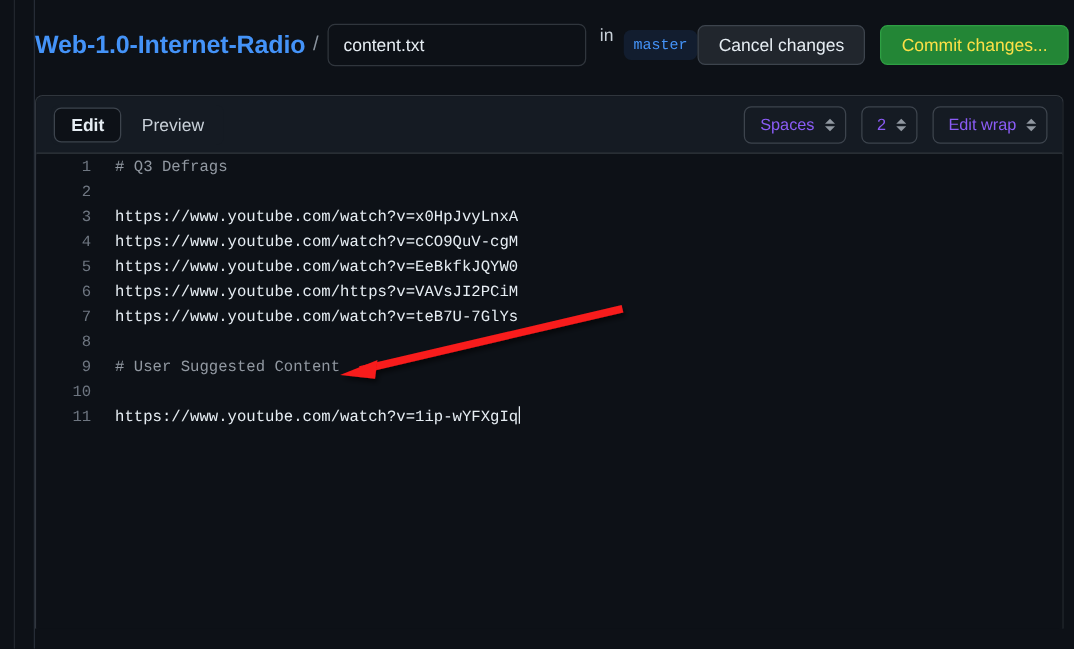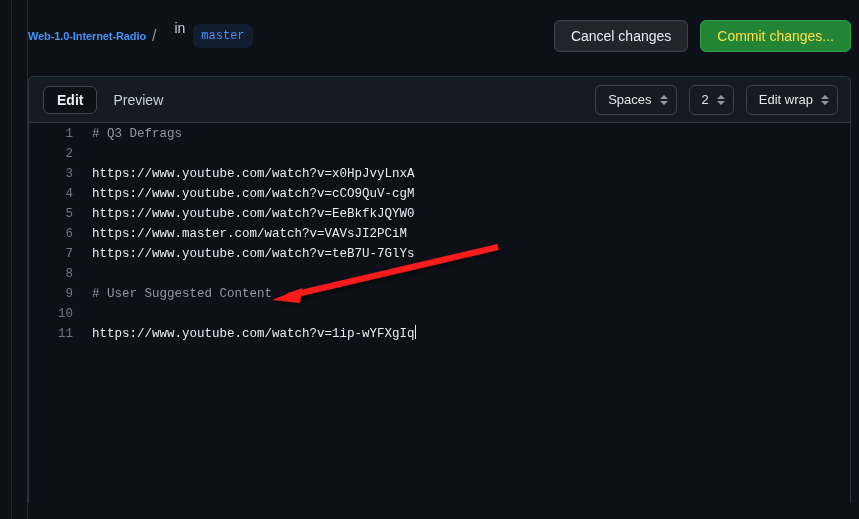--- a/index.html
+++ b/index.html
@@ -38,21 +38,21 @@
     top: 14px;
     width: 823px;
     height: 44px;
     display: flex;
     align-items: center;
     gap: 0;
   }
 
   .repo-link {
     color: #4493f8;
-    font-size: 11px;
+    font-size: 20px;
     font-weight: bold;
     text-decoration: none;
     letter-spacing: -0.1px;
     white-space: nowrap;
   }
 
   .slash {
     color: #8b949e;
     font-size: 16px;
     margin: 0 7px 0 6px;
@@ -177,21 +177,21 @@
     display: inline-flex;
     align-items: center;
     height: 30px;
     border: 1px solid #3d444d;
     border-radius: 6px;
     background: #151b23;
     padding: 0 24px 0 12px;
     margin-left: 12px;
     cursor: pointer;
     font-size: 13px;
-    color: #e5e5e5;
+    color: #8b5cf6;
   }
   .select-wrap .caret {
     position: absolute;
     right: 8px;
     top: 50%;
     transform: translateY(-50%);
     display: flex;
     flex-direction: column;
     gap: 2px;
     line-height: 0;
@@ -269,20 +269,21 @@
 <body>
 
 <div class="rail-outer"></div>
 <div class="rail-inner"></div>
 
 <div class="header">
   <a class="repo-link" href="#">Web-1.0-Internet-Radio</a>
 
   <span class="slash">/</span>
 
+  <input class="filename-input" type="text" value="content.txt" style="">
 
   <span class="in-label">in</span>
 
   <span class="branch-badge">master</span>
 
   <span class="header-spacer"></span>
 
   <button class="btn btn-cancel">Cancel changes</button>
 
   <button class="btn btn-commit">Commit changes...</button>
@@ -323,21 +324,21 @@
         </span>
     </div>
   </div>
 
   <div class="code-area" id="code-area">
       <div class="code-line"><span class="ln">1</span><span class="code-txt"><span class="comment"># Q3 Defrags</span></span></div>
       <div class="code-line"><span class="ln">2</span><span class="code-txt"></span></div>
       <div class="code-line"><span class="ln">3</span><span class="code-txt"><span class="url">https://www.youtube.com/watch?v=x0HpJvyLnxA</span></span></div>
       <div class="code-line"><span class="ln">4</span><span class="code-txt"><span class="url">https://www.youtube.com/watch?v=cCO9QuV-cgM</span></span></div>
       <div class="code-line"><span class="ln">5</span><span class="code-txt"><span class="url">https://www.youtube.com/watch?v=EeBkfkJQYW0</span></span></div>
-      <div class="code-line"><span class="ln">6</span><span class="code-txt"><span class="url">https://www.master.com/watch?v=VAVsJI2PCiM</span></span></div>
+      <div class="code-line"><span class="ln">6</span><span class="code-txt"><span class="url">https://www.youtube.com/https?v=VAVsJI2PCiM</span></span></div>
       <div class="code-line"><span class="ln">7</span><span class="code-txt"><span class="url">https://www.youtube.com/watch?v=teB7U-7GlYs</span></span></div>
       <div class="code-line"><span class="ln">8</span><span class="code-txt"></span></div>
       <div class="code-line"><span class="ln">9</span><span class="code-txt"><span class="comment"># User Suggested Content</span></span></div>
       <div class="code-line"><span class="ln">10</span><span class="code-txt"></span></div>
       <div class="code-line"><span class="ln">11</span><span class="code-txt"><span class="url">https://www.youtube.com/watch?v=1ip-wYFXgIq</span><span class="caret-blink"></span></span></div>
     </div>
 </div>
 
 <svg class="annotations" width="859" height="519" viewBox="0 0 859 519">
   <defs>

